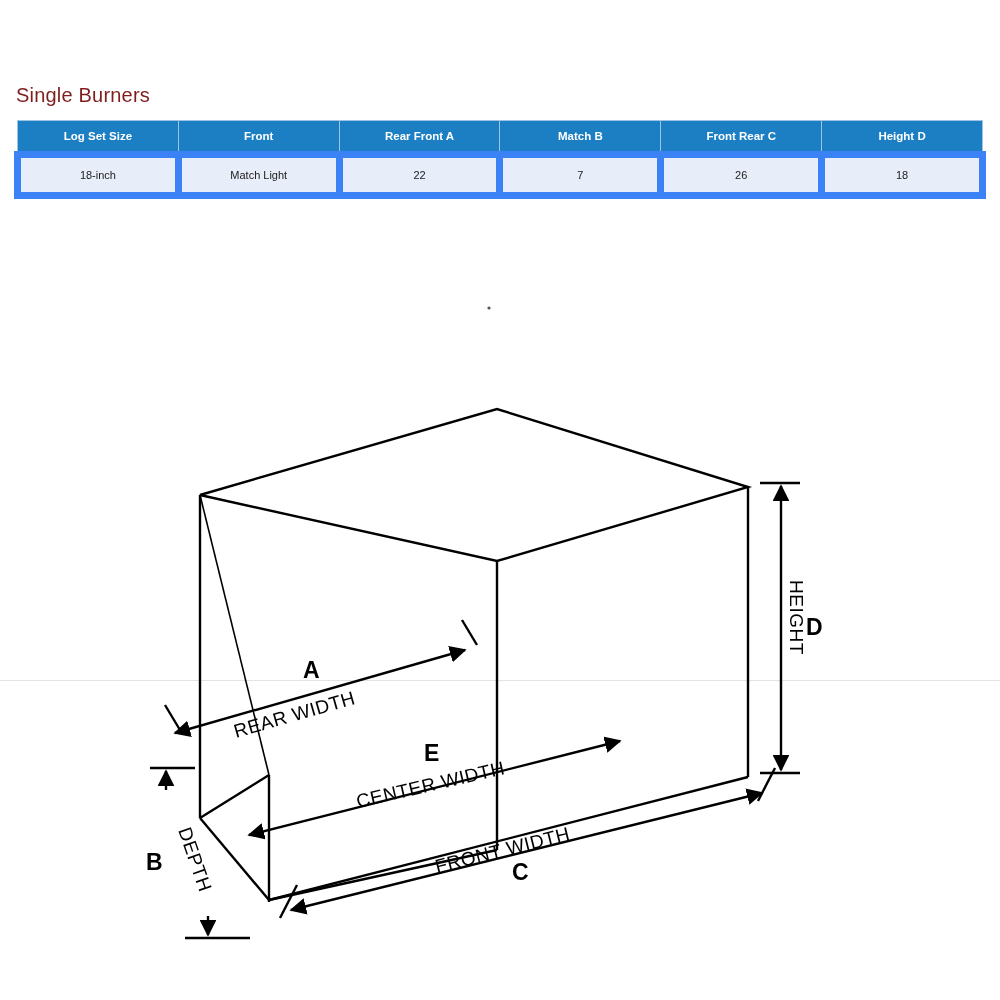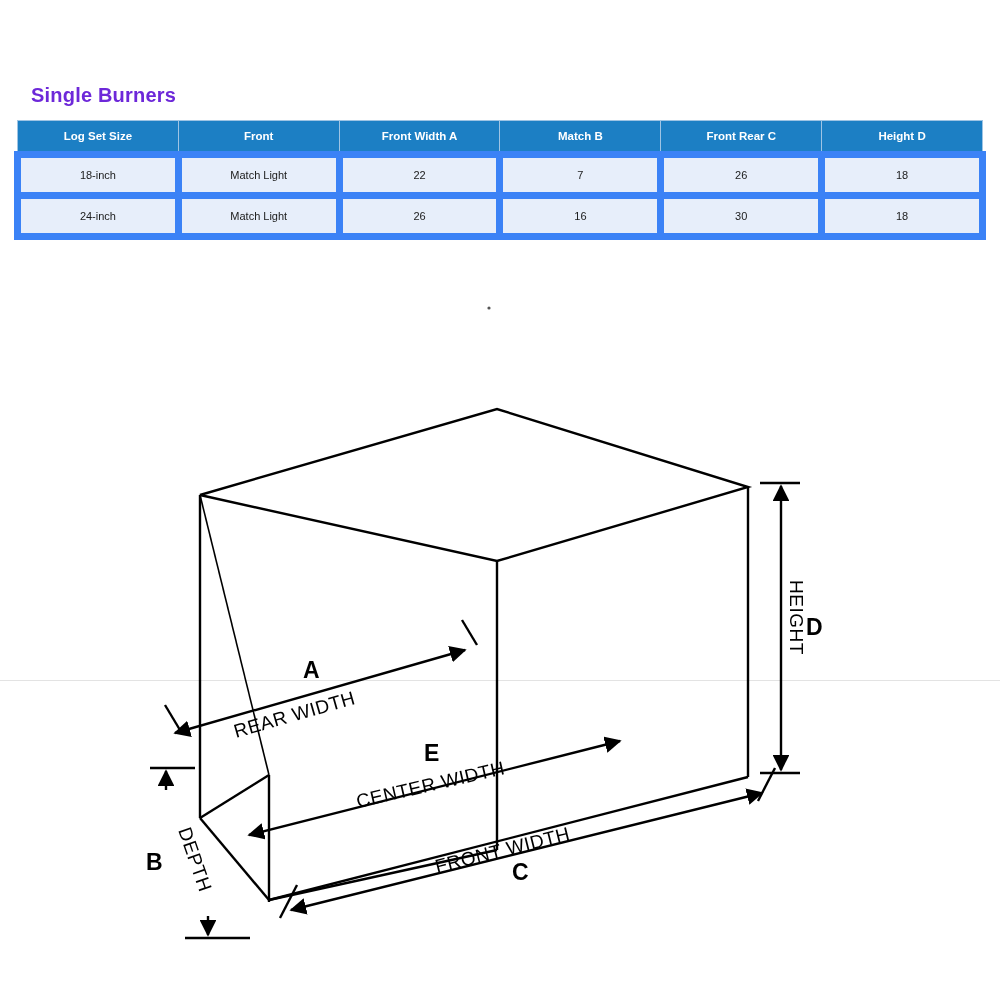--- a/index.html
+++ b/index.html
@@ -15,24 +15,23 @@
     position: relative;
     overflow: hidden;
   }
 
   
   .page-title {
     position: absolute;
     left: 16px;
     top: 84px;
     font-size: 20px;
-    font-weight: 700;
-    color: #6d28d9;
+    font-weight: 400;
+    color: #7f1d1d;
     letter-spacing: 0.2px;
-    margin-left: 15px;
   }
 
   
   .spec-table {
     position: absolute;
     left: 14px;
     top: 120px;
     width: 972px;
     border-collapse: collapse;
     table-layout: fixed;
@@ -92,41 +91,33 @@
 </head>
 <body>
 
 <div class="page-title">Single Burners</div>
 
 <table class="spec-table">
   <thead>
     <tr>
       <th>Log Set Size</th>
       <th>Front</th>
-      <th>Front Width A</th>
+      <th>Rear Front A</th>
       <th>Match B</th>
       <th>Front Rear C</th>
       <th>Height D</th>
     </tr>
   </thead>
   <tbody>
     <tr>
       <td>18-inch</td>
       <td>Match Light</td>
       <td>22</td>
       <td>7</td>
       <td>26</td>
-      <td>18</td>
-    </tr>
-    <tr>
-      <td>24-inch</td>
-      <td>Match Light</td>
-      <td>26</td>
-      <td>16</td>
-      <td>30</td>
       <td>18</td>
     </tr>
   </tbody>
 </table>
 
 <div class="hr-line" style="top:680px"></div>
 
 <div class="diagram-wrap">
   <svg width="1000" height="710" viewBox="0 0 1000 710" xmlns="http://www.w3.org/2000/svg">
     <defs>

